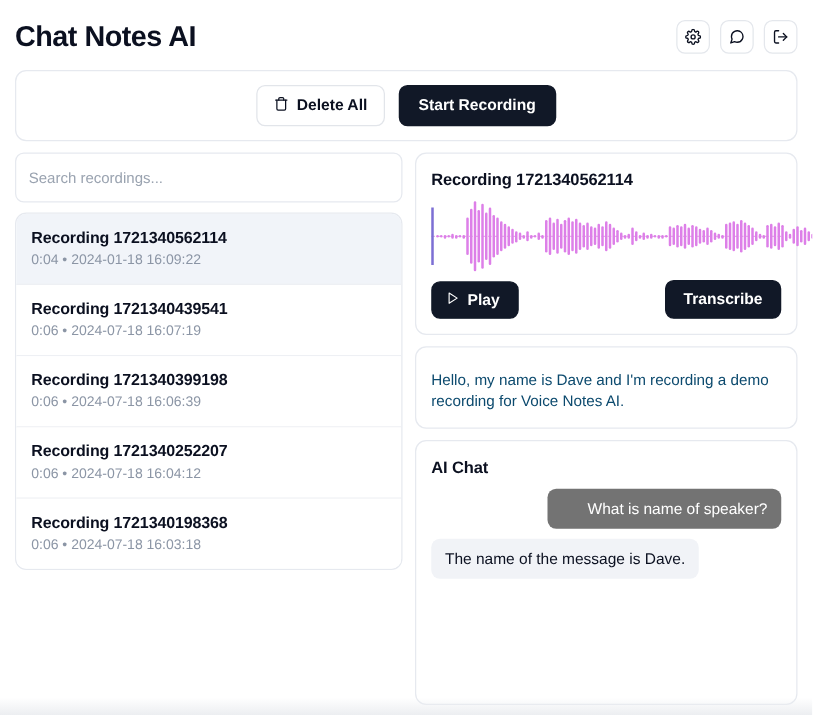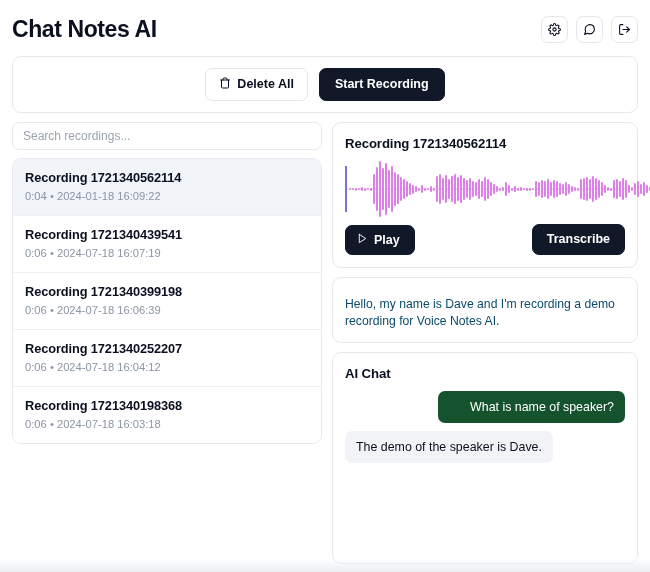--- a/index.html
+++ b/index.html
@@ -74,21 +74,21 @@
   .main {
     display: flex; gap: 10px;
     padding: 9px 12px 0 12px;
     align-items: flex-start;
   }
   .col-left { width: 310px; flex: 0 0 310px; }
   .col-right { width: 306px; flex: 0 0 306px; }
 
   
   .search-box {
-    width: 100%; height: 28px;
+    width: 100%; height: 40px;
     border: 1px solid #e6e9ef; border-radius: 7px;
     background: #ffffff;
     padding: 0 10px;
     font-family: "Liberation Sans", sans-serif;
     font-size: 12px; color: #0b1020;
     outline: none;
   }
   .search-box::placeholder { color: #9aa3b0; }
 
   
@@ -160,21 +160,21 @@
   .chat-body { flex: 1 1 auto; margin-top: 9px; }
   .msg-row { display: flex; margin-bottom: 8px; }
   .msg-row.user { justify-content: flex-end; }
   .msg-row.bot { justify-content: flex-start; }
   .bubble {
     max-width: 84%;
     padding: 8px 11px;
     border-radius: 7px;
     font-size: 12.4px; line-height: 16px;
   }
-  .bubble.user { background: #14532d; color: #ffffff; padding-left: 32px; }
+  .bubble.user { background: #737373; color: #ffffff; padding-left: 32px; }
   .bubble.bot { background: #f1f3f7; color: #0b1020; }
 
   .chat-input-row { display: flex; gap: 8px; align-items: center; }
   .chat-input {
     flex: 1 1 auto; height: 29px;
     border: 1px solid #e6e9ef; border-radius: 7px;
     background: #ffffff; padding: 0 10px;
     font-family: "Liberation Sans", sans-serif;
     font-size: 12px; color: #0b1020; outline: none;
   }
@@ -391,21 +391,21 @@
         <div class="transcript-text">Hello, my name is Dave and I'm recording a demo recording for Voice Notes AI.</div>
       </div>
 
       <div class="card chat-panel">
         <div class="panel-title">AI Chat</div>
         <div class="chat-body" id="chat-body">
             <div class="msg-row user">
               <div class="bubble user">What is name of speaker?</div>
             </div>
             <div class="msg-row bot">
-              <div class="bubble bot">The demo of the speaker is Dave.</div>
+              <div class="bubble bot">The name of the message is Dave.</div>
             </div>
           </div>
       </div>
 
     </div>
   </div>
 
   <div class="bottom-fade"></div>
 </div>
 

